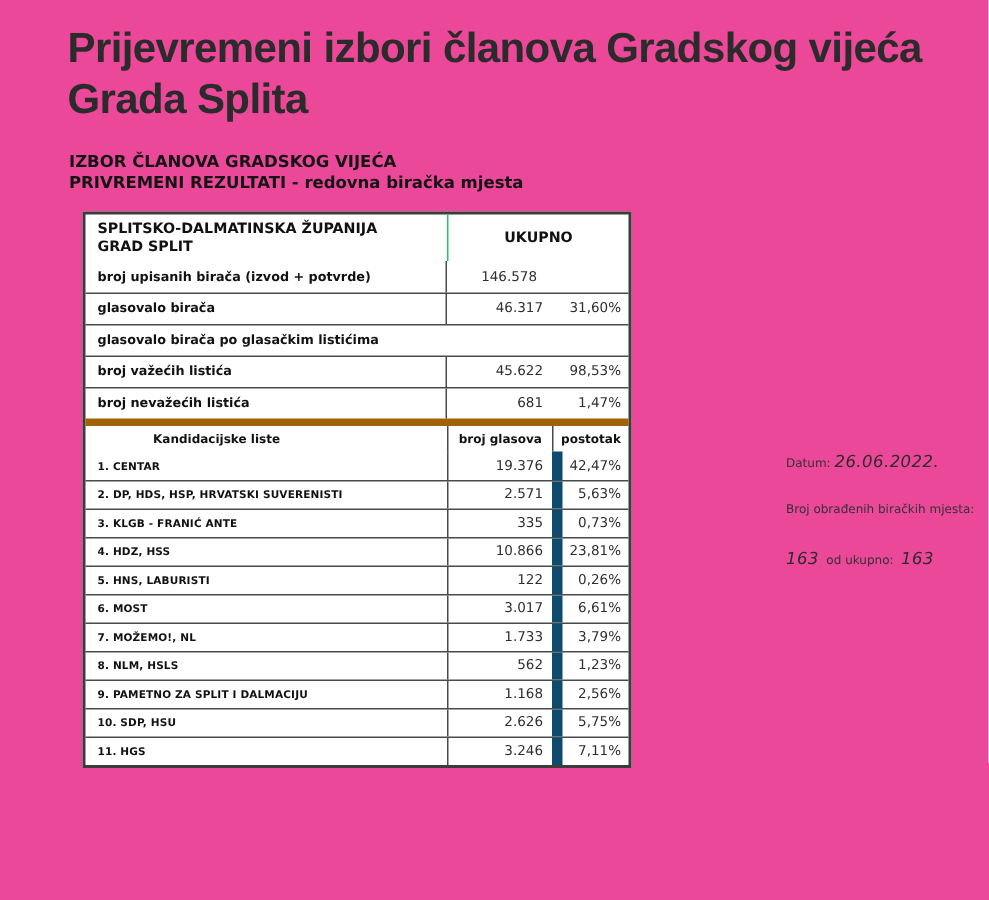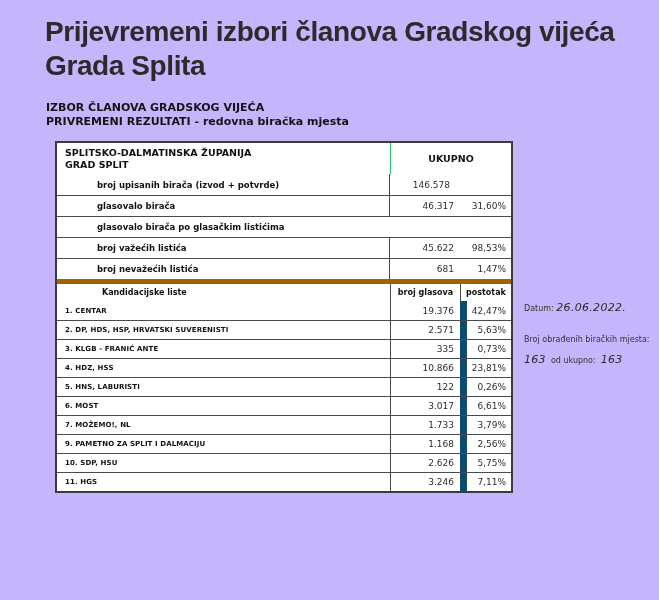--- a/index.html
+++ b/index.html
@@ -1,45 +1,45 @@
 <!DOCTYPE html>
 <html><head>
 <meta charset="utf-8">
 <style>
   html,body{margin:0;padding:0;background:#fff;}
   .page{
-    position:relative;width:659px;height:600px;background:#c4b5fd;overflow:hidden;
+    position:relative;width:659px;height:600px;background:#ec4899;overflow:hidden;
     font-family:"DejaVu Sans",sans-serif;color:#111;
   }
   .title{
     position:absolute;left:45px;top:15px;width:580px;
     font-family:"Liberation Sans",sans-serif;font-weight:700;
     font-size:28px;line-height:34px;letter-spacing:-0.4px;color:#2b2b2b;
   }
   .subtitle{
     position:absolute;left:46px;top:101px;
     font-size:11px;font-weight:700;line-height:14px;color:#141414;
   }
   
   .results-table{
-    position:absolute;left:55px;top:141px;width:458px;
+    position:absolute;left:55px;top:141px;width:366px;
     border:2px solid #3c3c3c;box-sizing:border-box;background:#fff;
   }
   .row{display:flex;align-items:center;box-sizing:border-box;}
   .row + .row{border-top:1px solid #4a4a4a;}
   .cell{box-sizing:border-box;height:100%;display:flex;align-items:center;}
   .label-col{flex:1;padding-left:8px;}
   .val-col{width:121px;border-left:1px solid #22c55e;}
   
   .head-row{height:31px;}
   .region{flex-direction:column;align-items:flex-start;justify-content:center;
           font-size:9.5px;font-weight:700;line-height:11.5px;color:#111;}
   .total-head{justify-content:center;font-size:9.5px;font-weight:700;color:#111;}
   
-  .sum-row{height:21px;padding-left:32px;}
+  .sum-row{height:21px;}
   .sum-row .label-col{font-size:8.5px;font-weight:700;color:#111;}
   .valwrap{display:flex;align-items:center;width:121px;border-left:1px solid #4a4a4a;height:100%;}
   .num{width:70px;text-align:right;padding-right:6px;font-size:9px;color:#2e2e2e;box-sizing:border-box;}
   .num.centered{text-align:right;padding-right:10px;}
   .pct{flex:1;text-align:right;padding-right:5px;font-size:9px;color:#2e2e2e;}
   
   .cand-head{height:22px;border-top:5px solid #a16207;}
   .cand-head .cell{font-weight:700;font-size:8px;color:#111;}
   .lists-head{flex:1;padding-left:45px;}
   .votes-head{width:70px;border-left:1px solid #4a4a4a;justify-content:center;}
@@ -49,21 +49,21 @@
   .cand-row .label-col{font-size:7px;font-weight:700;color:#111;letter-spacing:0.1px;}
   .votes{width:70px;border-left:1px solid #4a4a4a;justify-content:flex-end;
          padding-right:6px;font-size:9px;color:#2e2e2e;}
   .pctcol{width:51px;border-left:7px solid #0c4a6e;justify-content:flex-end;
           padding-right:5px;font-size:9px;color:#2e2e2e;}
   
   .side-notes{position:absolute;left:524px;top:301px;width:132px;color:#222;}
   .date-line{font-size:8px;color:#333;}
   .italic-val{font-style:italic;font-size:11px;color:#2b2b2b;letter-spacing:0.3px;}
   .processed-line{margin-top:21px;font-size:8px;color:#333;}
-  .count-line{margin-top:9px;font-size:8px;color:#333;display:flex;align-items:baseline;gap:5px;}
+  .count-line{margin-top:22px;font-size:8px;color:#333;display:flex;align-items:baseline;gap:5px;}
 </style>
 </head>
 <body>
 
 <div class="page">
 
   <div class="title">
     <span>Prijevremeni izbori članova Gradskog vijeća</span><br>
     <span>Grada Splita</span>
   </div>
@@ -165,20 +165,25 @@
           <div class="cell votes">3.017</div>
           <div class="cell pctcol">6,61%</div>
         </div>
 
         <div class="row cand-row">
           <div class="cell label-col">7. MOŽEMO!, NL</div>
           <div class="cell votes">1.733</div>
           <div class="cell pctcol">3,79%</div>
         </div>
 
+        <div class="row cand-row">
+          <div class="cell label-col">8. NLM, HSLS</div>
+          <div class="cell votes">562</div>
+          <div class="cell pctcol">1,23%</div>
+        </div>
 
         <div class="row cand-row">
           <div class="cell label-col">9. PAMETNO ZA SPLIT I DALMACIJU</div>
           <div class="cell votes">1.168</div>
           <div class="cell pctcol">2,56%</div>
         </div>
 
         <div class="row cand-row">
           <div class="cell label-col">10. SDP, HSU</div>
           <div class="cell votes">2.626</div>

